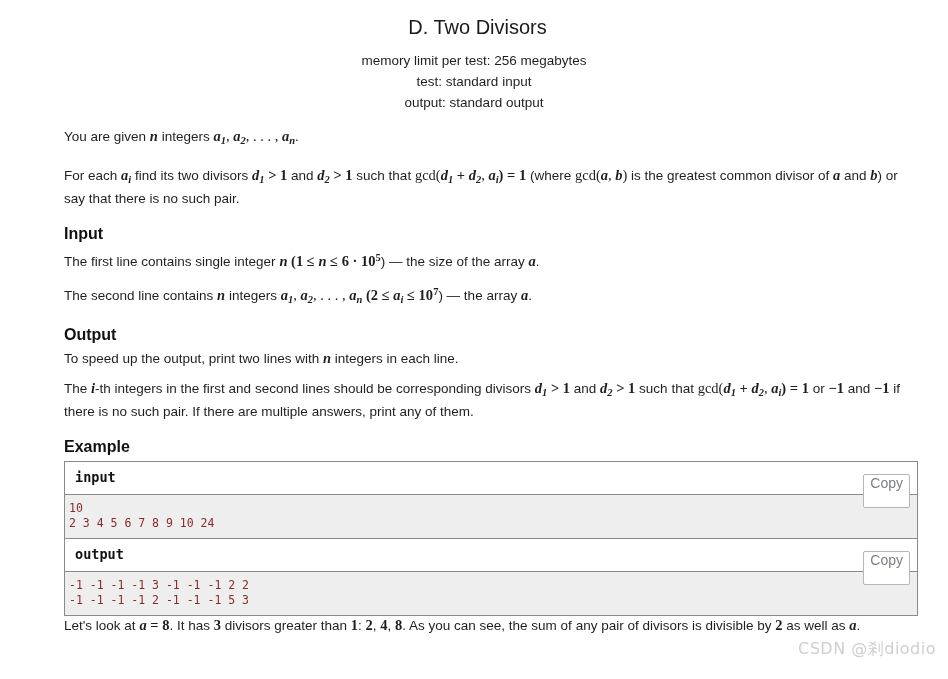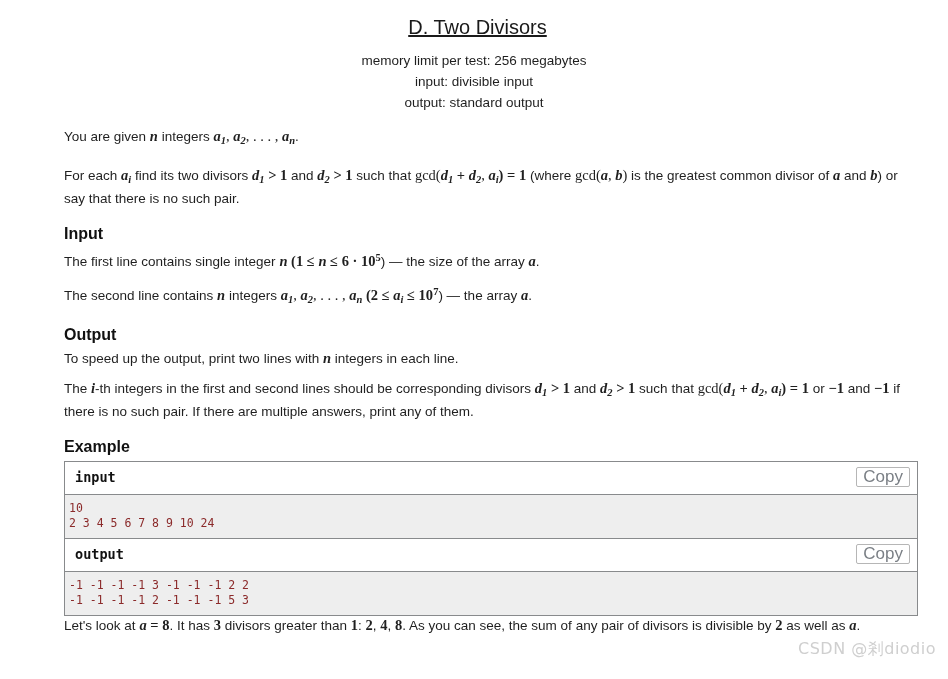--- a/index.html
+++ b/index.html
@@ -21,21 +21,20 @@
   .problem-header {
     text-align: center;
     padding-top: 14px;
   }
   .problem-title {
     font-size: 20px;
     font-weight: normal;
     color: #1a1a1a;
     margin: 0 0 10px 7px;
     line-height: 26px;
-    text-decoration: underline;
   }
   .limit-line {
     font-size: 13.5px;
     line-height: 21px;
     color: #1f1f1f;
   }
 
   
   .problem-body {
     padding: 0 30px 0 64px;
@@ -111,28 +110,28 @@
   .sample-title {
     font-family: "DejaVu Sans Mono", monospace;
     font-weight: bold;
     font-size: 13.5px;
     color: #111;
     letter-spacing: 0px;
   }
   .copy-btn {
     position: absolute;
     right: 7px;
-    top: 5px;
+    top: 12px;
     border: 1px solid #b6b6b6;
     background: #ffffff;
     color: #7a7f85;
     font-family: "Liberation Sans", sans-serif;
-    font-size: 17px;
+    font-size: 14px;
     line-height: 13px;
-    padding: 2px 6px 3px 6px;
+    padding: 2px 6px 17px 6px;
     border-radius: 2px;
     cursor: pointer;
   }
   .sample-data {
     background: #eeeeee;
     padding: 6px 10px 7px 4px;
     font-family: "DejaVu Sans Mono", monospace;
     font-size: 11.5px;
     line-height: 15px;
     color: #8b2a2a;
@@ -151,21 +150,21 @@
     letter-spacing: 0.5px;
     user-select: none;
   }
 </style>
 </head>
 <body>
 
 <div class="problem-header">
   <div class="problem-title">D. Two Divisors</div>
   <div class="limit-line">memory limit per test: 256 megabytes</div>
-  <div class="limit-line">input: divisible input</div>
+  <div class="limit-line">test: standard input</div>
   <div class="limit-line">output: standard output</div>
 </div>
 
 <div class="problem-body">
 
   <p class="para"><span>You are given </span><span class="m">n</span><span> integers </span><span class="m">a</span><span class="msub">1</span><span class="mop">, </span><span class="m">a</span><span class="msub">2</span><span class="mop">, . . . , </span><span class="m">a</span><span class="msub">n</span><span>.</span></p>
 
   <p class="para"><span>For each </span><span class="m">a</span><span class="msub">i</span><span> find its </span><span class="bld">two divisors</span><span> </span><span class="m">d</span><span class="msub">1</span><span class="mn"> &gt; 1</span><span> and </span><span class="m">d</span><span class="msub">2</span><span class="mn"> &gt; 1</span><span> such that </span><span class="mop">gcd(</span><span class="m">d</span><span class="msub">1</span><span class="mn"> + </span><span class="m">d</span><span class="msub">2</span><span class="mop">, </span><span class="m">a</span><span class="msub">i</span><span class="mn">) = 1</span><span> (where </span><span class="mop">gcd(</span><span class="m">a</span><span class="mop">, </span><span class="m">b</span><span class="mop">)</span><span> is the greatest common divisor of </span><span class="m">a</span><span> and </span><span class="m">b</span><span>) or say that there is no such pair.</span></p>
 
   <div class="section-title first">Input</div>

